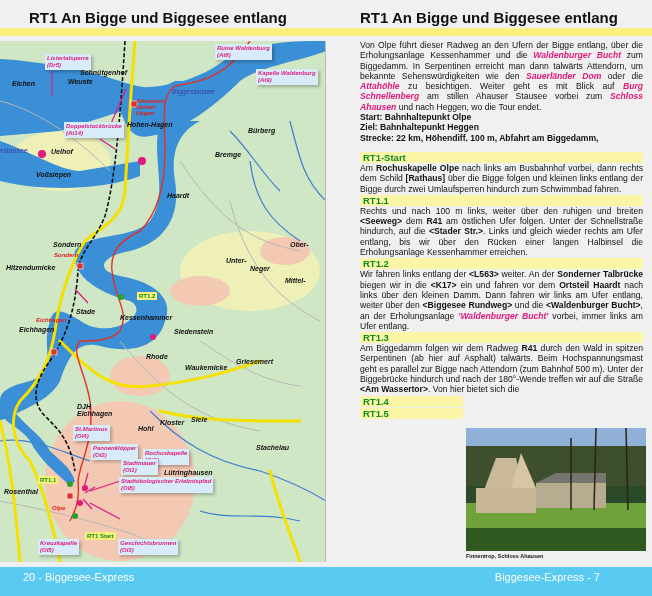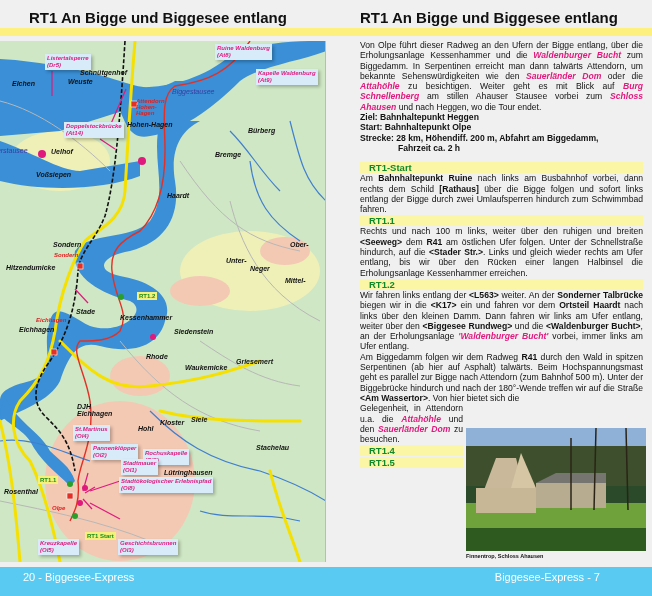--- a/index.html
+++ b/index.html
@@ -21,21 +21,21 @@
   .poi { position: absolute; background: #d7ecf8; color: #e0197d; font-size: 6px; font-weight: bold; font-style: italic; padding: 1px 2px; line-height: 7px; white-space: nowrap; box-shadow: 2px 2px 3px rgba(0,0,0,0.25); }
   .rt-tag { position: absolute; background: #f4f07a; color: #1a8a1a; font-size: 6px; font-weight: bold; padding: 0 2px; line-height: 8px; white-space: nowrap; }
   .station { position: absolute; font-size: 6px; font-style: italic; font-weight: bold; color: #e02020; white-space: nowrap; }
 
   
   .text-col { position: absolute; left: 360px; top: 40px; width: 283px; font-size: 8.6px; line-height: 10.3px; text-align: justify; }
   .text-col p { margin: 0; }
   .mag { color: #e0197d; font-weight: bold; font-style: italic; }
   .b { font-weight: bold; }
   .bi { font-weight: bold; }
-  .sec-head { background: #fbf5a6; color: #0f8a2a; font-weight: bold; font-size: 9.5px; line-height: 11px; padding-left: 9px; margin-top: 1px; }
+  .sec-head { background: #fbf5a6; color: #0f8a2a; font-weight: bold; font-size: 9.5px; line-height: 11px; padding-left: 3px; margin-top: 1px; }
   .sec-start { margin-top: 9px; }
   .info-line { font-weight: bold; text-align: left; }
   .indent { padding-left: 38px; }
   .narrow { width: 103px; text-align: justify; }
 
   .photo { position: absolute; left: 466px; top: 428px; width: 180px; height: 123px; overflow: hidden; background: #2a4a2a; }
   .caption { position: absolute; left: 466px; top: 553px; font-size: 5.5px; font-weight: bold; color: #111; }
 
   .footer { position: absolute; left: 0; top: 567px; width: 652px; height: 29px; background: #59cbf2; }
   .footer-left { position: absolute; left: 23px; top: 4px; color: #fff; font-size: 11px; }
@@ -181,36 +181,35 @@
 
   <span class="rt-tag" style="left:137px;top:251px">RT1.2</span>
   <span class="rt-tag" style="left:38px;top:435px">RT1.1</span>
   <span class="rt-tag" style="left:85px;top:491px">RT1 Start</span>
 </div>
 
 <div class="text-col">
   <p>
     <span>Von Olpe führt dieser Radweg an den Ufern der Bigge entlang, über die Erholungsanlage Kessenhammer und die </span><span class="mag">Waldenburger Bucht</span><span> zum Biggedamm. In Serpentinen erreicht man dann talwärts Attendorn, um bekannte Sehenswürdigkeiten wie den </span><span class="mag">Sauerländer Dom</span><span> oder die </span><span class="mag">Attahöhle</span><span> zu besichtigen. Weiter geht es mit Blick auf </span><span class="mag">Burg Schnellenberg</span><span> am stillen Ahauser Stausee vorbei zum </span><span class="mag">Schloss Ahausen</span><span> und nach Heggen, wo die Tour endet.</span>
   </p>
+  <p class="info-line">Start: Bahnhaltepunkt Olpe</p>
   <p class="info-line">Ziel: Bahnhaltepunkt Heggen</p>
-  <p class="info-line">Start: Bahnhaltepunkt Olpe</p>
-  <p class="info-line">Strecke: 28 km, Höhendiff. 200 m, Abfahrt am Biggedamm,</p>
-  <p class="info-line indent">Fahrzeit ca. 2 h</p>
+  <p class="info-line">Strecke: 22 km, Höhendiff. 100 m, Abfahrt am Biggedamm,</p>
 
   <div class="sec-head sec-start">RT1-Start</div>
-  <p><span>Am </span><span class="b">Bahnhaltepunkt Ruine</span><span> nach links am Busbahnhof vorbei, dann rechts dem Schild </span><span class="bi">[Rathaus]</span><span> über die Bigge folgen und sofort links entlang der Bigge durch zwei Umlaufsperren hindurch zum Schwimmbad fahren.</span></p>
+  <p><span>Am </span><span class="b">Rochuskapelle Olpe</span><span> nach links am Busbahnhof vorbei, dann rechts dem Schild </span><span class="bi">[Rathaus]</span><span> über die Bigge folgen und kleinen links entlang der Bigge durch zwei Umlaufsperren hindurch zum Schwimmbad fahren.</span></p>
 
   <div class="sec-head">RT1.1</div>
   <p><span>Rechts und nach 100 m links, weiter über den ruhigen und breiten </span><span class="bi">&lt;Seeweg&gt;</span><span> dem </span><span class="bi">R41</span><span> am östlichen Ufer folgen. Unter der Schnellstraße hindurch, auf die </span><span class="bi">&lt;Stader Str.&gt;</span><span>. Links und gleich wieder rechts am Ufer entlang, bis wir über den Rücken einer langen Halbinsel die Erholungsanlage Kessenhammer erreichen.</span></p>
 
   <div class="sec-head">RT1.2</div>
   <p><span>Wir fahren links entlang der </span><span class="bi">&lt;L563&gt;</span><span> weiter. An der </span><span class="bi">Sonderner Talbrücke</span><span> biegen wir in die </span><span class="bi">&lt;K17&gt;</span><span> ein und fahren vor dem </span><span class="bi">Ortsteil Haardt</span><span> nach links über den kleinen Damm. Dann fahren wir links am Ufer entlang, weiter über den </span><span class="bi">&lt;Biggesee Rundweg&gt;</span><span> und die </span><span class="bi">&lt;Waldenburger Bucht&gt;</span><span>, an der Erholungsanlage </span><span class="mag">'Waldenburger Bucht'</span><span> vorbei, immer links am Ufer entlang.</span></p>
 
+  <div class="sec-head">RT1.3</div>
   <p><span>Am Biggedamm folgen wir dem Radweg </span><span class="bi">R41</span><span> durch den Wald in spitzen Serpentinen (ab hier auf Asphalt) talwärts. Beim Hochspannungsmast geht es parallel zur Bigge nach Attendorn (zum Bahnhof 500 m). Unter der Biggebrücke hindurch und nach der 180°-Wende treffen wir auf die Straße </span><span class="bi">&lt;Am Wassertor&gt;</span><span>. Von hier bietet sich die </span></p>
-  <p class="narrow"><span>Gelegenheit, in Attendorn u.a. die </span><span class="mag">Attahöhle</span><span> und den </span><span class="mag">Sauerländer Dom</span><span> zu besuchen.</span></p>
 
   <div class="sec-head narrow">RT1.4</div>
 
   <div class="sec-head narrow">RT1.5</div>
 </div>
 
 <div class="photo">
   <svg width="180" height="123" viewBox="0 0 180 123">
     <rect width="180" height="30" fill="#8fb1d8"></rect>
     <rect y="18" width="180" height="40" fill="#3d4f2c"></rect>

